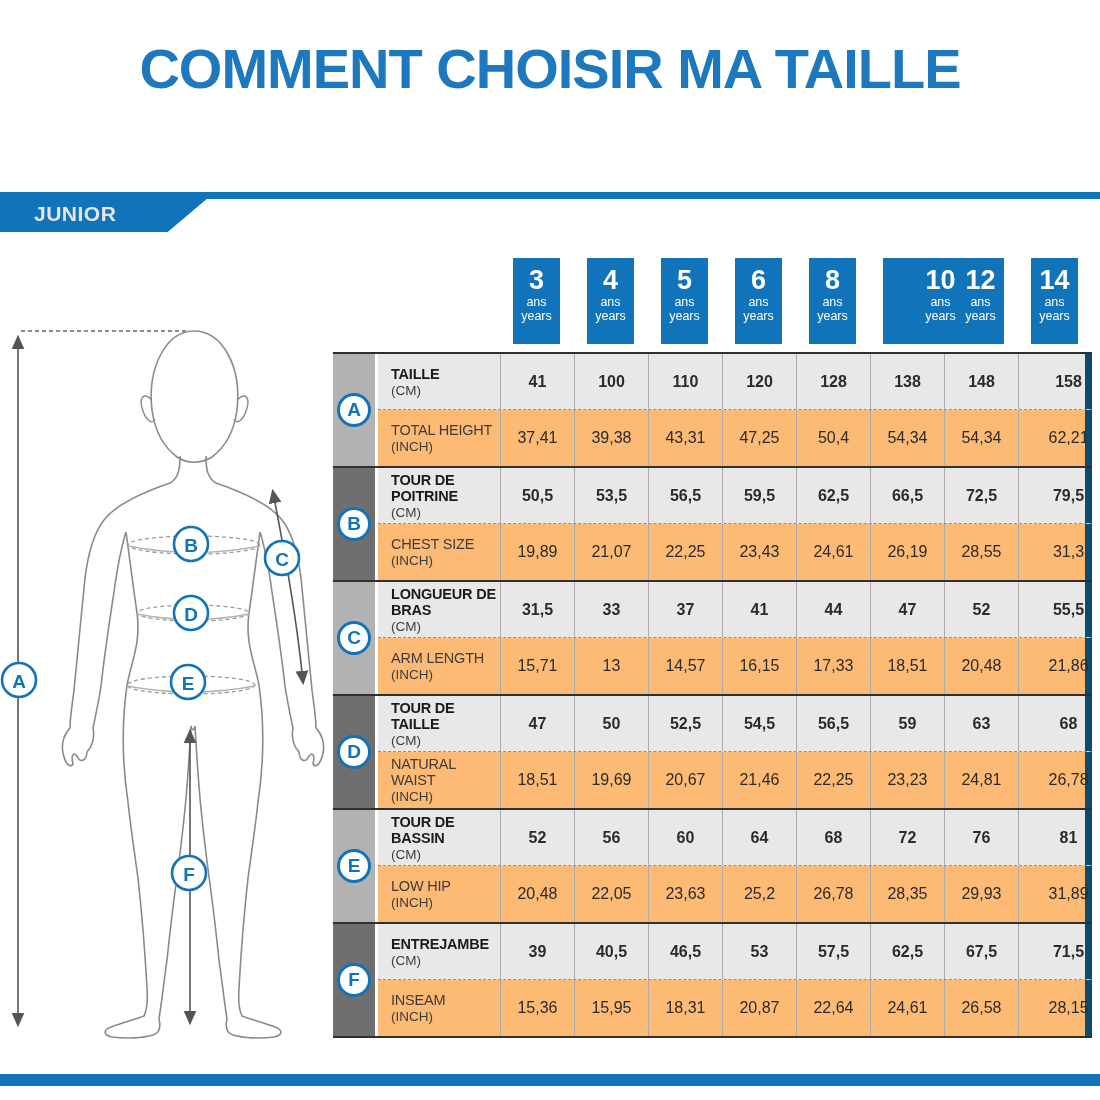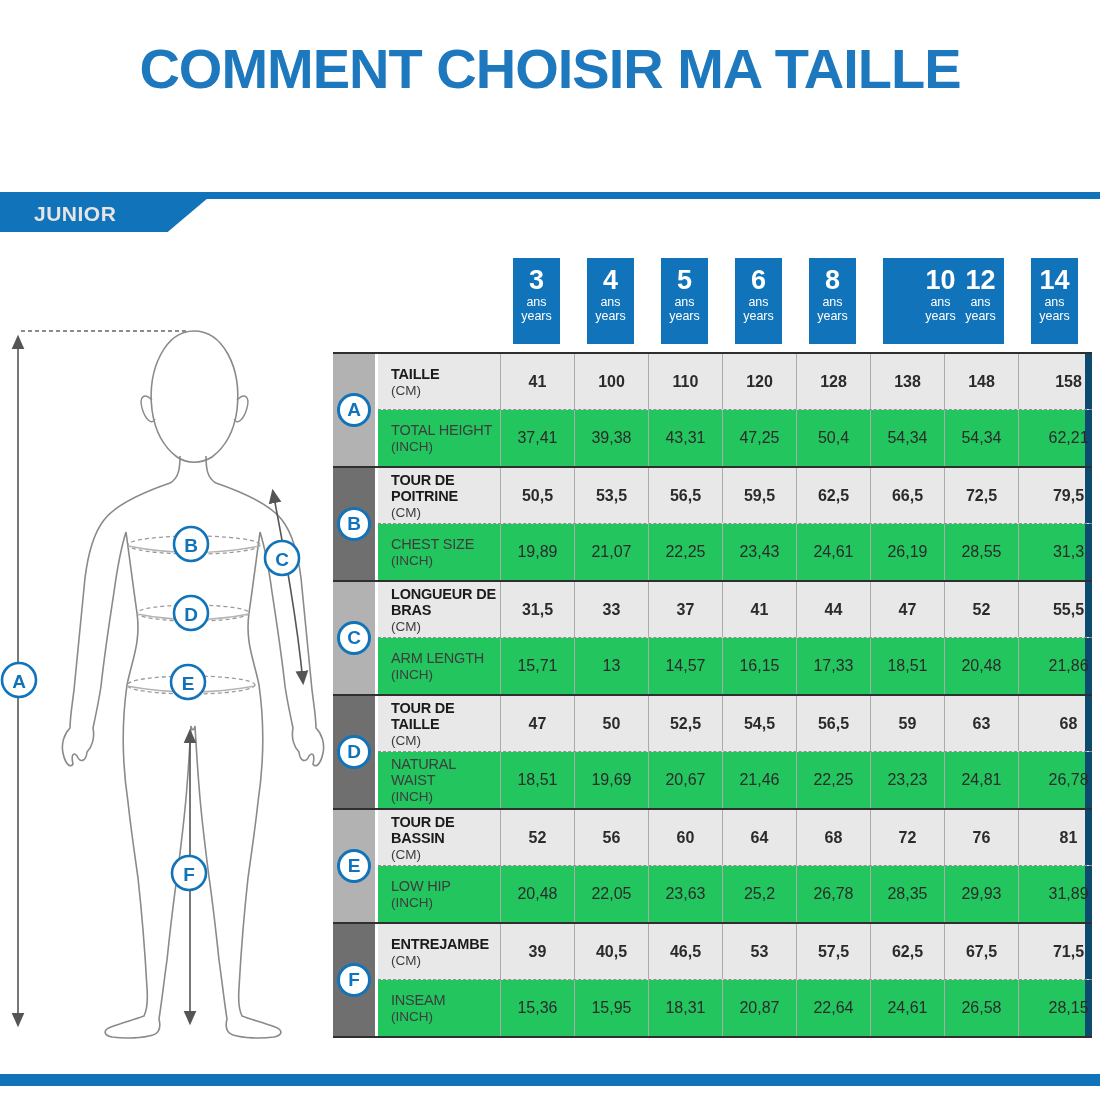--- a/index.html
+++ b/index.html
@@ -32,21 +32,21 @@
   .t-group{display:grid;grid-template-columns:45px 1fr;border-top:2px solid #2f2f2f;}
   .t-side{border-right:3px solid #fff;box-sizing:border-box;display:flex;align-items:center;
           justify-content:center;}
   .t-side.light{background:#b2b2b2;}
   .t-side.dark{background:#6f6f6f;}
   .letter-circle{width:34px;height:34px;border-radius:50%;background:#fff;border:3px solid #1173b9;
                  color:#1173b9;font-weight:bold;font-size:19px;display:flex;align-items:center;
                  justify-content:center;box-sizing:border-box;}
   .t-row{display:grid;grid-template-columns:122px repeat(8,74px);height:56px;box-sizing:border-box;}
   .t-row.cm{background:#e8e8e8;border-bottom:1px dashed #8f8f8f;}
-  .t-row.inch{background:#22c55e;}
+  .t-row.inch{background:#fdba74;}
   .t-label{padding-left:13px;display:flex;flex-direction:column;justify-content:center;gap:1px;}
   .t-label .l1{font-size:14.5px;letter-spacing:-0.2px;}
   .t-row.cm .l1{font-weight:bold;color:#1b1b1b;}
   .t-row.inch .l1{font-weight:400;color:#3d3d3d;}
   .t-label .l2{font-size:13.5px;color:#3d3d3d;}
   .t-cell{display:flex;align-items:center;justify-content:center;font-size:16px;color:#2b2b2b;
           border-left:1px solid #ababab;}
   .t-cell:last-child{border-right:7px solid #0c4a6e;padding-left:33px;}
   .t-row.cm .t-cell{font-weight:bold;}
 

